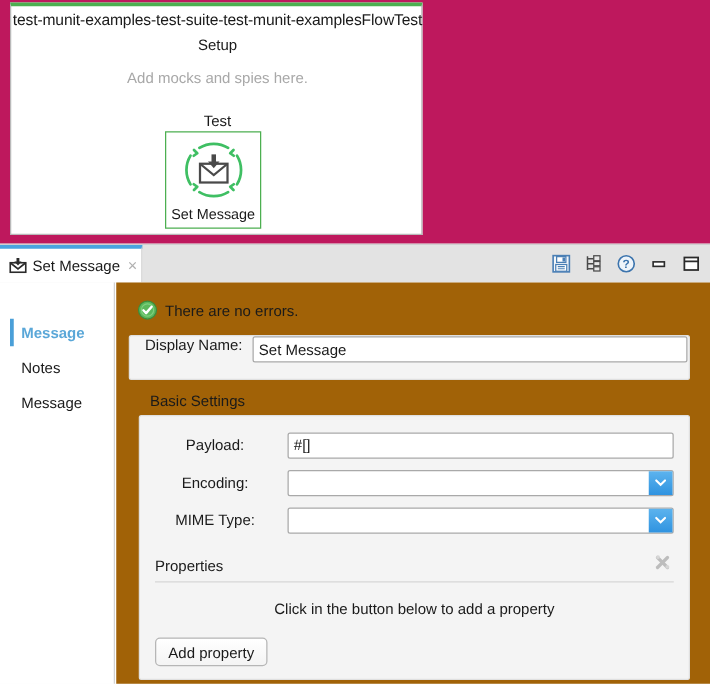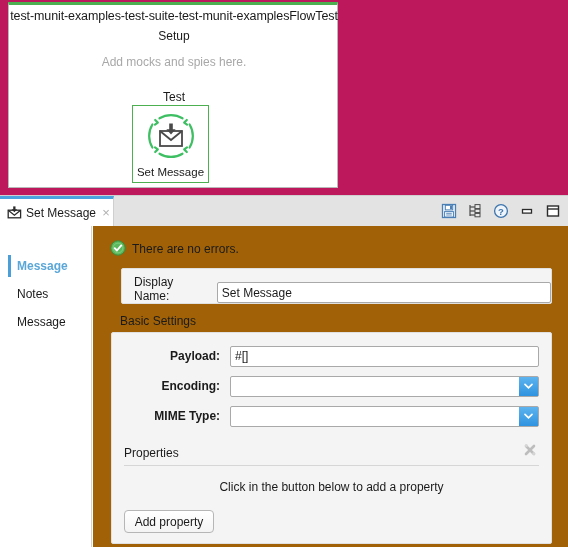--- a/index.html
+++ b/index.html
@@ -127,22 +127,22 @@
     display: flex; align-items: center; height: 22px; margin: 2px 0 8px 7px;
   }
   #error-text { font-size: 12px; color: #1a1a1a; margin-left: 6px; }
 
   .group-box {
     background: #f4f4f4;
     border: 1px solid #e0e0e0;
     border-radius: 2px;
   }
   #display-name-box {
-    position: relative; margin-left: 18px; margin-right: 6px;
-    height: 36px; display: flex; align-items: flex-end; padding-left: 12px;
+    position: relative; margin-left: 0; margin-right: 6px;
+    height: 36px; display: flex; align-items: flex-start; padding-left: 12px;
   }
   .field-label { font-size: 12px; color: #1a1a1a; }
   .txt-input {
     height: 21px; background: #ffffff;
     border: 1px solid #a9a9a9; border-radius: 2px;
     font-family: "Liberation Sans", sans-serif; font-size: 12px;
     color: #1a1a1a; padding: 0 4px; outline: none;
   }
   #display-name-input { width: 348px; margin-left: 8px; }
 
@@ -150,21 +150,21 @@
     margin: 10px 0 4px 17px; font-size: 12px; color: #1a1a1a;
   }
   #basic-settings-box {
     position: relative; margin-left: 8px; margin-right: 6px;
     height: 212px; padding: 10px 12px 0 12px;
   }
   .form-row {
     display: flex; align-items: center; height: 26px; margin-bottom: 4px;
   }
   .form-row .field-label {
-    width: 108px; text-align: right; padding-right: 10px; font-weight: bold;
+    width: 108px; text-align: center; padding-right: 10px;
   }
   #payload-input { width: 315px; }
   .combo {
     position: relative; width: 315px; height: 21px;
     border: 1px solid #a9a9a9; border-radius: 2px;
     background: #ffffff; display: flex; align-items: center;
   }
   .combo-value { font-size: 12px; color: #1a1a1a; padding-left: 4px; }
   .combo-arrow {
     position: absolute; right: 0; top: 0; width: 19px; height: 19px;

